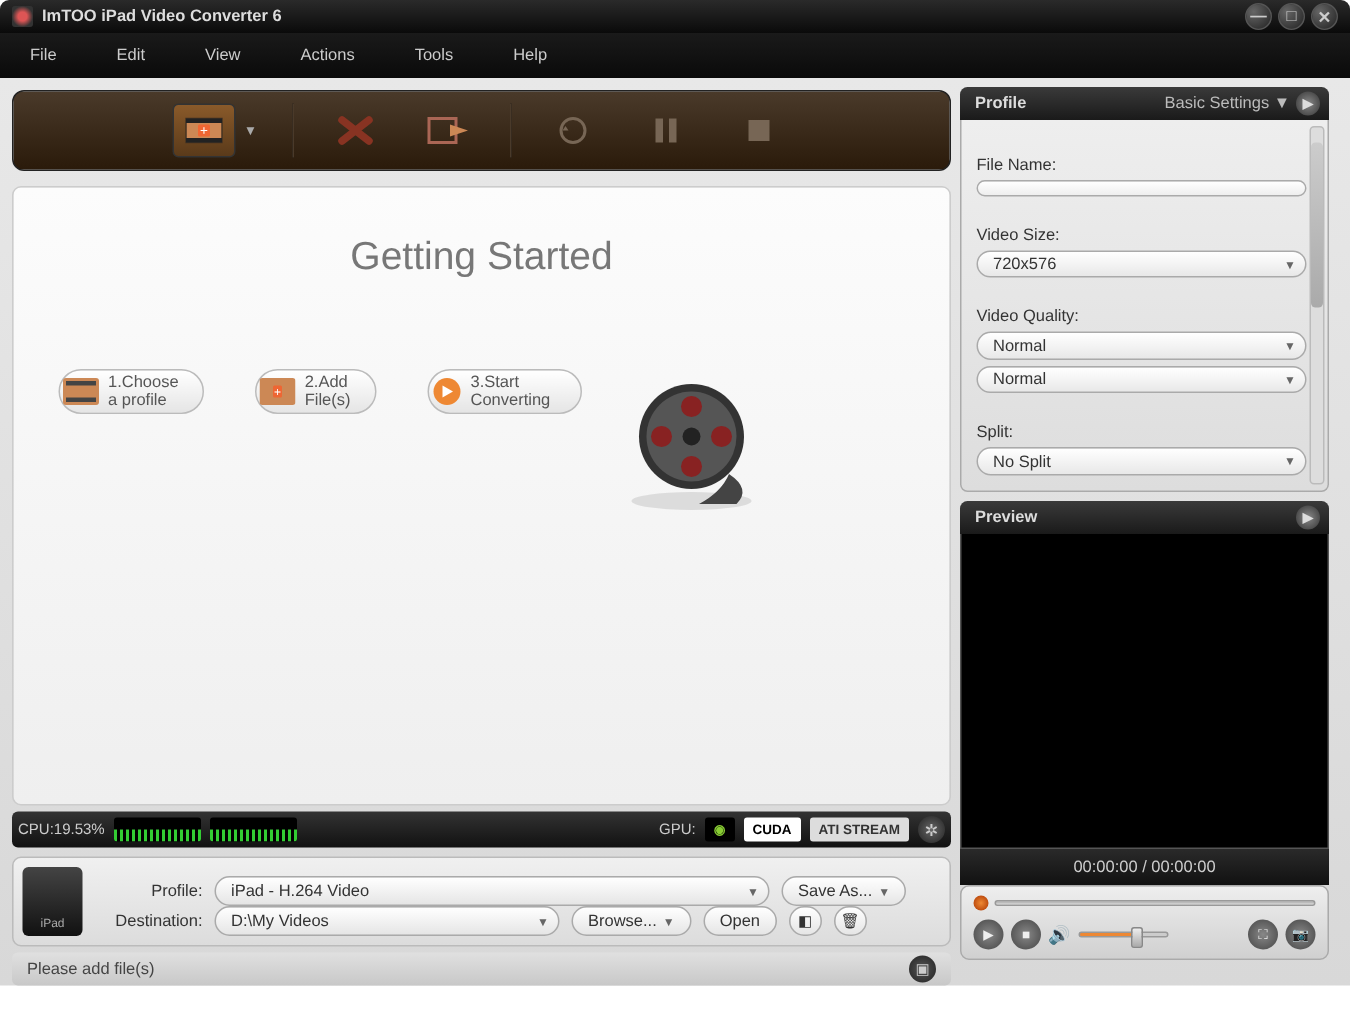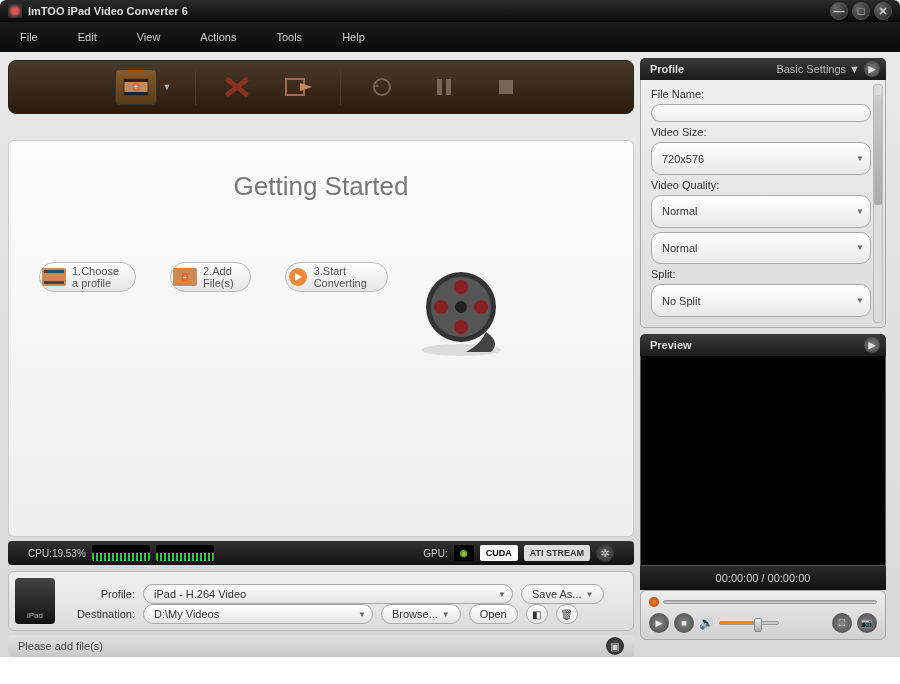--- a/index.html
+++ b/index.html
@@ -22,31 +22,31 @@
 
 
 .toolbar { height: 54px; background: linear-gradient(#4a3a2a, #2a1a0a); border-radius: 8px; border: 1px solid #222; display: flex; align-items: center; justify-content: center; gap: 20px; }
 .tb-btn { width: 42px; height: 36px; display: flex; align-items: center; justify-content: center; cursor: pointer; border-radius: 4px; }
 .tb-add { display: flex; align-items: center; gap: 2px; }
 .tb-add .tb-btn { background: linear-gradient(#8a5a2a,#5a3a1a); border: 1px solid #333; }
 .tb-add .caret { color: #aaa; font-size: 9px; padding: 0 4px; cursor: pointer; }
 .tb-sep { width: 1px; height: 36px; background: #111; border-right: 1px solid #4a3a2a; }
 
 
-.content { flex: 1; background: linear-gradient(#fcfcfc, #efefef); border: 1px solid #ccc; border-radius: 6px; margin-top: 26px; padding: 30px 0 0 0; overflow: hidden; }
+.content { flex: 1; background: linear-gradient(#fcfcfc, #efefef); border: 1px solid #ccc; border-radius: 6px; margin-top: 10px; padding: 30px 0 0 0; overflow: hidden; }
 .gs-title { text-align: center; font-size: 26px; color: #777; margin-bottom: 60px; }
 .steps { display: flex; }
 .steps-left { width: 280px; padding-left: 30px; display: flex; flex-direction: row; gap: 34px; }
 .step { display: flex; align-items: center; height: 30px; background: linear-gradient(#fff,#e5e5e5); border: 1px solid #bbb; border-radius: 15px; padding: 0 12px 0 2px; font-size: 11px; color: #555; cursor: pointer; width: 180px; }
 .step .sicon { width: 28px; height: 22px; border-radius: 3px; margin-right: 6px; display: flex; align-items: center; justify-content: center; }
 .steps-right { flex: 1; display: flex; align-items: center; justify-content: center; }
 .reel { width: 100px; height: 100px; }
 
 
-.cpubar { height: 24px; background: linear-gradient(#333,#111); border-radius: 4px; margin-top: 4px; display: flex; align-items: center; padding: 0 20px; color: #ccc; font-size: 10px; gap: 6px; }
+.cpubar { height: 24px; background: linear-gradient(#333,#111); border-radius: 4px; margin-top: 4px; display: flex; align-items: center; padding: 0 4px; color: #ccc; font-size: 10px; gap: 6px; }
 .wave { width: 58px; height: 16px; background: #000; border-radius: 2px; position: relative; overflow: hidden; }
 .wave::after { content: ''; position: absolute; bottom: 0; left: 0; right: 0; height: 8px; background: repeating-linear-gradient(90deg, #3c3 0, #3c3 2px, transparent 2px, transparent 4px); }
 .cpubar .spacer { flex: 1; }
 .cpubar .badge { height: 16px; padding: 0 6px; border-radius: 2px; display: flex; align-items: center; font-size: 9px; font-weight: bold; }
 .cpubar .nvidia { background: #000; color: #8c3; }
 .cpubar .cuda { background: #fff; color: #000; }
 .cpubar .ati { background: #ddd; color: #333; }
 .cpubar .cog { width: 18px; height: 18px; border-radius: 50%; background: radial-gradient(#666,#222); display: flex; align-items: center; justify-content: center; color: #ccc; font-size: 11px; cursor: pointer; }
 
 
@@ -69,21 +69,21 @@
 
 
 .panel-head { height: 22px; background: linear-gradient(#3a3a3a,#1a1a1a); border-radius: 5px 5px 0 0; display: flex; align-items: center; padding: 0 6px 0 10px; color: #ddd; font-size: 11px; font-weight: bold; }
 .panel-head .spacer { flex: 1; }
 .panel-head .link { font-weight: normal; color: #bbb; cursor: pointer; display: flex; align-items: center; gap: 3px; margin-right: 4px; }
 .panel-head .rbtn { width: 16px; height: 16px; border-radius: 50%; background: radial-gradient(#888,#333); color: #ddd; font-size: 9px; display: flex; align-items: center; justify-content: center; cursor: pointer; }
 
 .profile-body { background: linear-gradient(#eee,#ddd); border: 1px solid #aaa; border-top: none; border-radius: 0 0 5px 5px; padding: 8px 14px 10px 10px; display: flex; flex-direction: column; gap: 4px; position: relative; height: 248px; }
 .profile-body .scrollbar { position: absolute; right: 2px; top: 4px; bottom: 4px; width: 10px; background: #ddd; border: 1px solid #bbb; border-radius: 3px; }
 .profile-body .scrollbar .thumb { position: absolute; left: 0; right: 0; top: 10px; height: 110px; background: linear-gradient(#ccc,#aaa); border-radius: 3px; }
-.fld-lbl { font-size: 11px; color: #333; margin-top: 0; }
+.fld-lbl { font-size: 11px; color: #333; margin-top: 16px; }
 .fld-input { height: 20px; background: linear-gradient(#fff,#eee); border: 1px solid #aaa; border-radius: 10px; }
 .fld-sel { height: 36px; background: linear-gradient(#fff,#e8e8e8); border: 1px solid #aaa; border-radius: 10px; display: flex; align-items: center; padding: 0 18px 0 10px; font-size: 11px; color: #333; position: relative; cursor: pointer; }
 .fld-sel::after { content: '▼'; position: absolute; right: 6px; font-size: 8px; color: #666; }
 
 
 .preview-body { background: #000; height: 210px; border: 1px solid #555; border-top: none; }
 .time-display { text-align: center; color: #ccc; font-size: 11px; padding: 6px 0; background: linear-gradient(#2a2a2a,#111); }
 .player { background: linear-gradient(#eee,#d0d0d0); border: 1px solid #aaa; border-radius: 6px; padding: 6px 8px; display: flex; flex-direction: column; gap: 6px; }
 .seek { display: flex; align-items: center; gap: 4px; }
 .seek .dot { width: 10px; height: 10px; border-radius: 50%; background: radial-gradient(#e83,#a30); }

